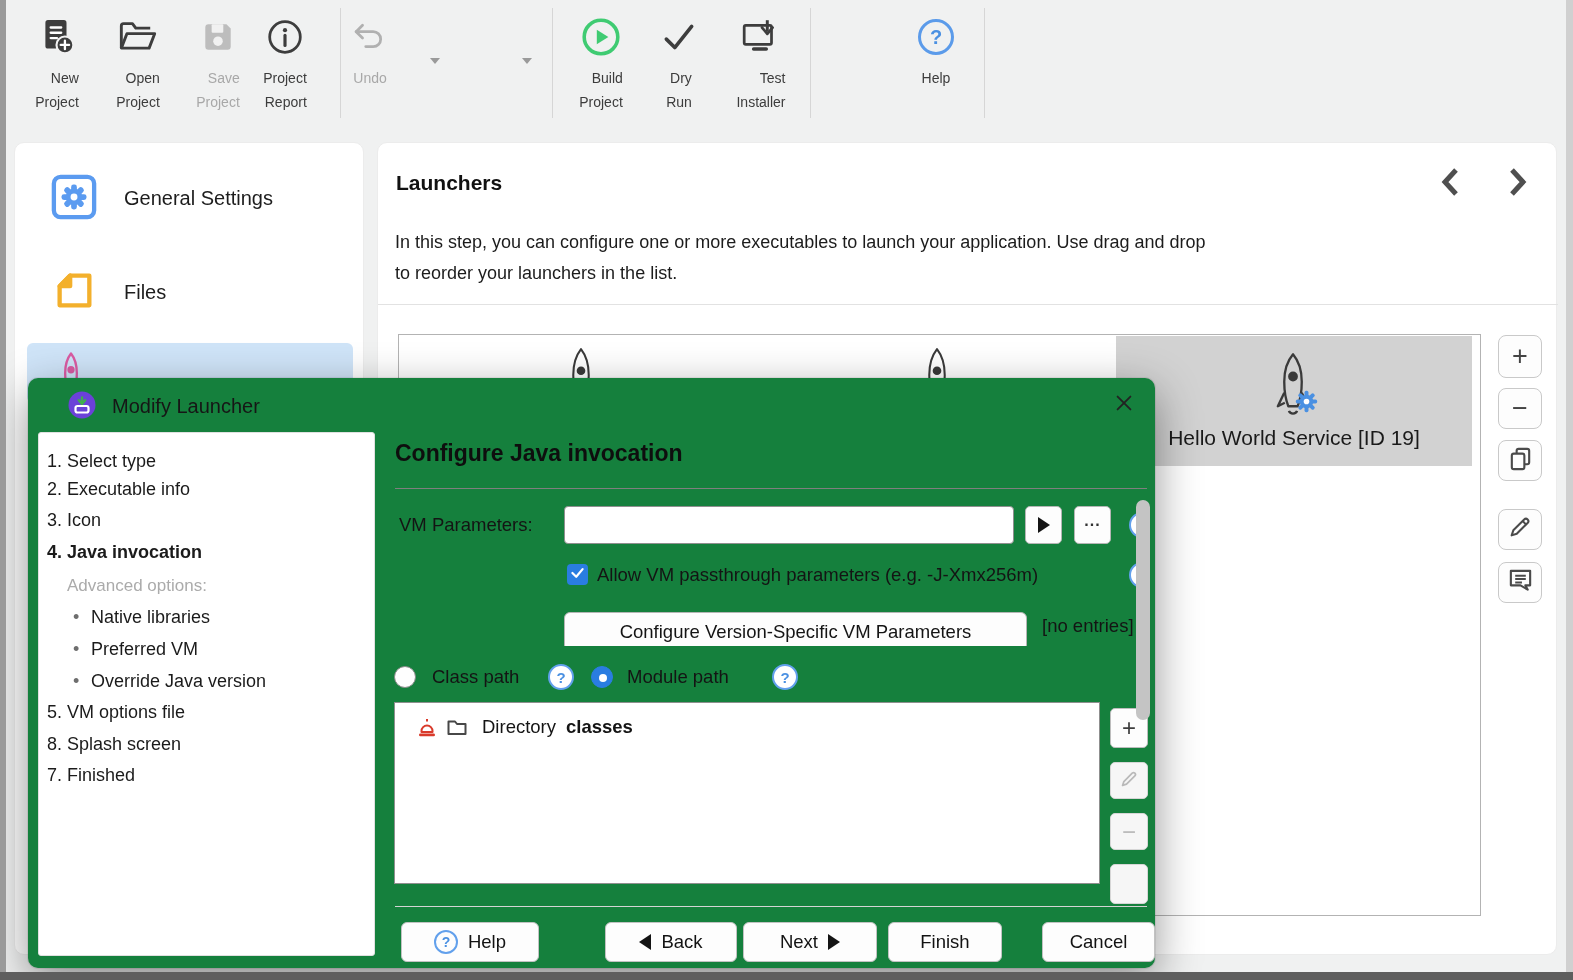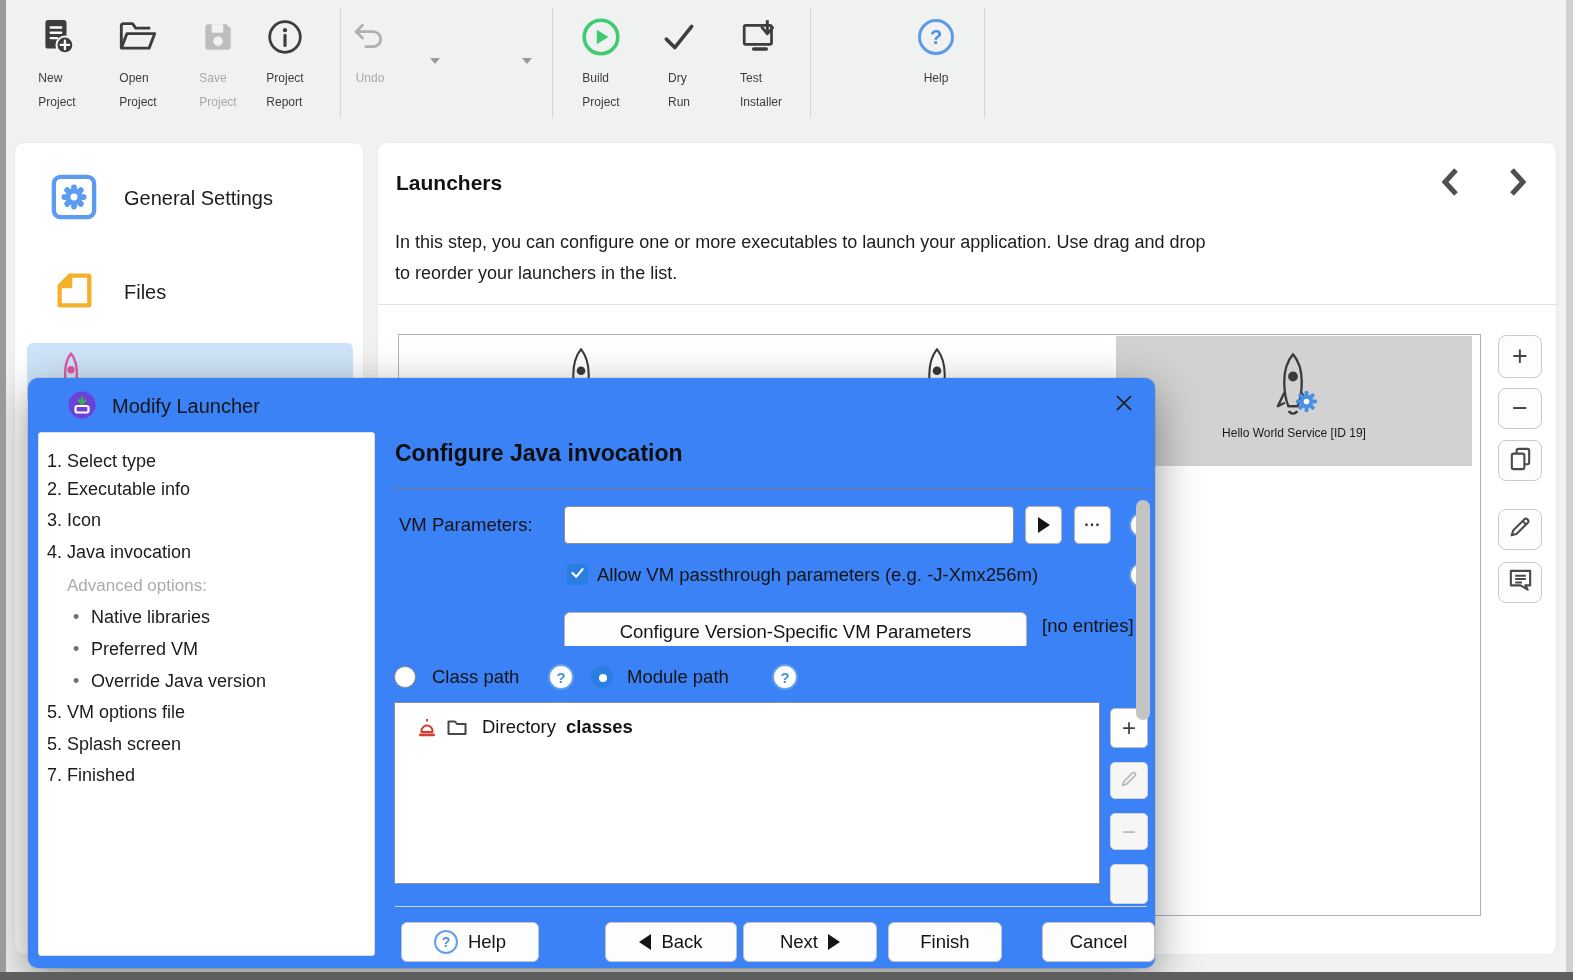--- a/index.html
+++ b/index.html
@@ -3,43 +3,43 @@
 <meta charset="utf-8">
 <style>
 *{box-sizing:border-box;margin:0;padding:0}
 html,body{background:#3c3c3c}
 body{font-family:"Liberation Sans","DejaVu Sans",sans-serif;-webkit-font-smoothing:antialiased}
 #screen{position:relative;width:1573px;height:980px;background:#f0f1f1;overflow:hidden}
 .abs{position:absolute}
 
 .tbi{position:absolute;top:4px;height:120px;display:flex;flex-direction:column;align-items:center;border-radius:6px;cursor:default}
 .tbi .ic{height:58px;display:flex;align-items:center;justify-content:center;margin-top:4px}
-.tbi .lb{font-size:12px;line-height:24px;text-align:left;white-space:pre-line;color:#3c3c3c}
+.tbi .lb{font-size:14px;line-height:24px;text-align:right;white-space:pre-line;color:#3c3c3c}
 .tbi.disabled .lb{color:#a8a8a8}
 .tbi.active{background:#d5d5d5}
 .tbsep{position:absolute;top:8px;height:110px;width:1px;background:#d6d6d6}
 .dd{position:absolute;width:0;height:0;border-left:5px solid transparent;border-right:5px solid transparent;border-top:6px solid #9a9a9a}
 
 .panel{position:absolute;background:#fff;border-radius:10px;border:1px solid #ececec}
 .sblabel{position:absolute;font-size:20px;color:#1d1d1d}
 .sel-item{position:absolute;background:#cfe4f8;border-radius:6px}
 .h1{position:absolute;font-size:21px;font-weight:700;color:#111}
 .desc{position:absolute;font-size:18px;line-height:31px;color:#1c1c1c;white-space:pre-line}
 .navbtn{position:absolute;width:30px;height:38px;display:flex;align-items:center;justify-content:center;background:transparent;border:none}
 .lbox{position:absolute;background:#fff;border:1px solid #b3b3b3}
 .lcell{position:absolute;height:130px}
 .lcell.sel{background:#d2d2d2}
-.llabel{position:absolute;font-size:12px;color:#1a1a1a;text-align:center}
+.llabel{position:absolute;font-size:21px;color:#1a1a1a;text-align:center}
 .sidebtn{position:absolute;width:44px;height:42px;background:#fdfdfd;border:1px solid #c9c9c9;border-radius:8px;display:flex;align-items:center;justify-content:center;color:#444;font-size:27px;line-height:1}
 
-#dialog{position:absolute;left:28px;top:378px;width:1127px;height:590px;background:#3b82f6;border-radius:10px;box-shadow:0 14px 45px rgba(0,0,0,.42),0 0 0 1px rgba(0,0,0,.07);z-index:40}
+#dialog{position:absolute;left:28px;top:378px;width:1127px;height:590px;background:#15803d;border-radius:10px;box-shadow:0 14px 45px rgba(0,0,0,.42),0 0 0 1px rgba(0,0,0,.07);z-index:40}
 .dtitle{position:absolute;left:84px;top:14px;height:28px;line-height:28px;font-size:20px;color:#161616}
 .steps{position:absolute;left:10px;top:54px;width:337px;height:524px;background:#fff;border:1px solid #e0e0e0;border-radius:3px}
 .step{position:absolute;left:8px;height:24px;line-height:24px;font-size:18px;color:#1b1b1b;white-space:nowrap;cursor:default}
-.step.cur{font-weight:400}
+.step.cur{font-weight:700}
 .step.adv{left:28px;color:#ababab;font-size:17px}
 .bullet{position:absolute;left:34px;height:24px;line-height:24px;font-size:18px;color:#6e6e6e}
 .bstep{position:absolute;left:52px;height:24px;line-height:24px;font-size:18px;color:#1b1b1b}
 .dh{position:absolute;left:367px;top:62px;font-size:23px;font-weight:700;color:#0e0e0e}
 .hr{position:absolute;height:1px;background:#7f7f7f}
 .hr2{position:absolute;height:1px;background:#d4d4d4}
 .clip{position:absolute;overflow:hidden}
 .flabel{position:absolute;font-size:18.5px;color:#141414}
 .field{position:absolute;border:1px solid #8f8f8f;border-radius:4px;background:#fff;font-family:inherit;font-size:18px;padding:0 10px;outline:none}
 .sqbtn{position:absolute;width:37px;height:38px;background:#fdfdfd;border:1px solid #b5b5b5;border-radius:5px;display:flex;align-items:center;justify-content:center}
@@ -307,21 +307,21 @@
       <div class="step" style="top:75px">3. Icon</div>
       <div class="step cur" style="top:107px">4. Java invocation</div>
       <div class="step adv" style="top:141px">Advanced options:</div>
       <div class="bullet" style="top:172px">•</div>
       <div class="bstep" style="top:172px">Native libraries</div>
       <div class="bullet" style="top:204px">•</div>
       <div class="bstep" style="top:204px">Preferred VM</div>
       <div class="bullet" style="top:236px">•</div>
       <div class="bstep" style="top:236px">Override Java version</div>
       <div class="step" style="top:267px">5. VM options file</div>
-      <div class="step" style="top:299px">5. Splash screen</div>
+      <div class="step" style="top:299px">8. Splash screen</div>
       <div class="step" style="top:330px">7. Finished</div>
     </div>
 
     <div class="dh">Configure Java invocation</div>
     <div class="hr" style="left:367px;top:110px;width:752px"></div>
 
     <div class="clip" style="left:366px;top:127px;width:742px;height:40px">
       <div class="flabel" style="left:5px;top:0;height:40px;line-height:40px">VM Parameters:</div>
       <input class="field" style="left: 170px; top: 1px; width: 450px; height: 38px;" type="text" value="">
       <div class="sqbtn" style="left:631px;top:1px">

